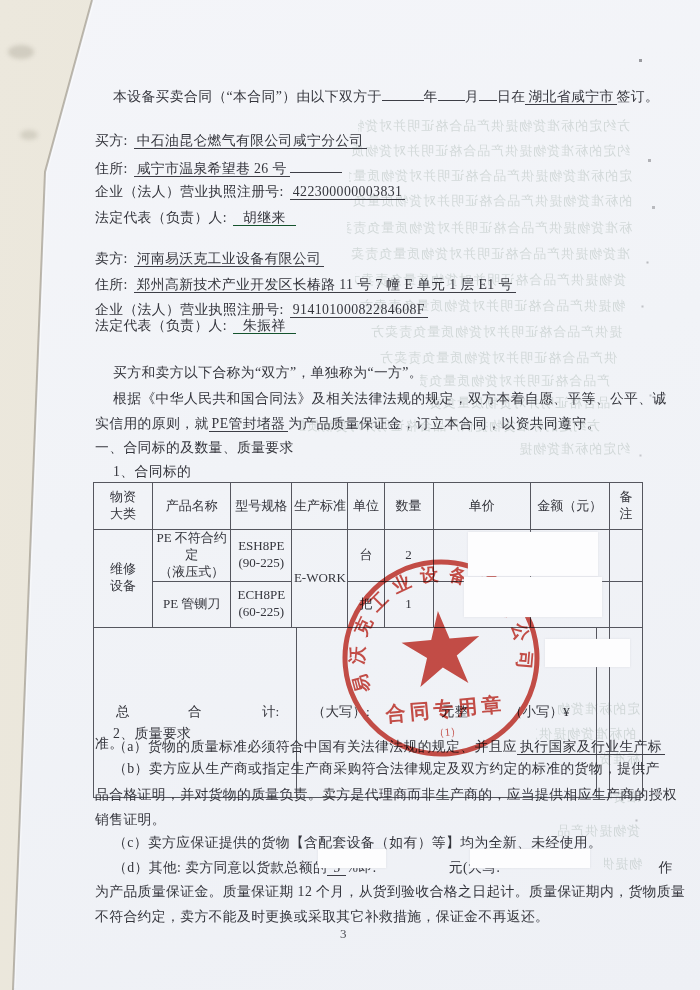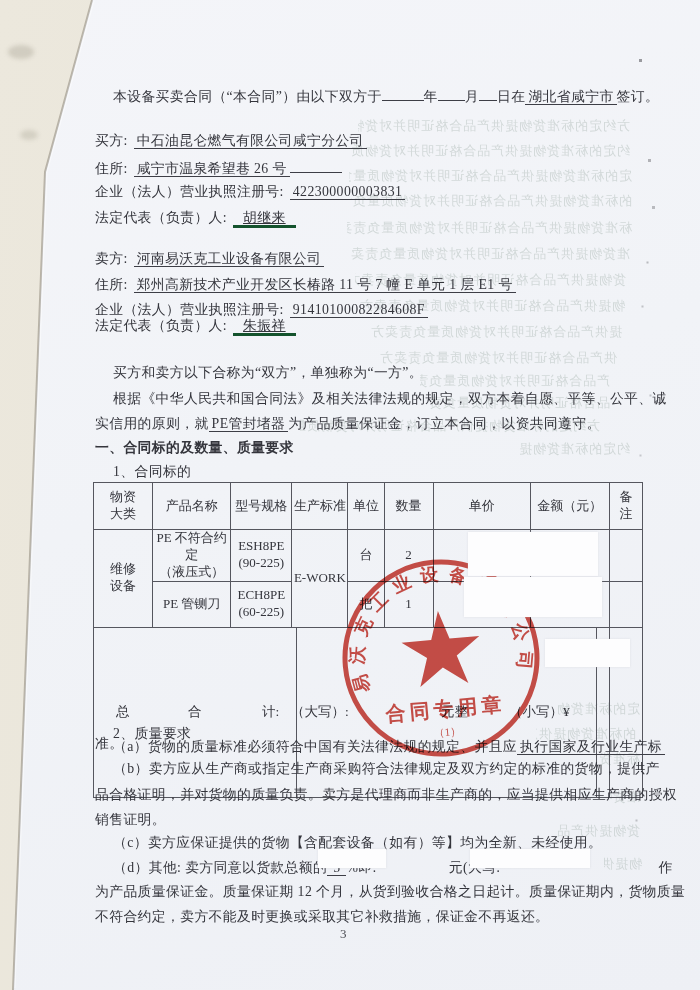--- a/index.html
+++ b/index.html
@@ -13,23 +13,23 @@
     background:linear-gradient(160deg,#f4f5f9 0%,#f1f3f7 45%,#eef0f5 100%);
     clip-path:polygon(92px 0px,700px 0px,700px 990px,13px 990px,45px 172px);
   }
   #edge-svg{position:absolute;inset:0;pointer-events:none;}
   .smudge{position:absolute;border-radius:50%;filter:blur(2px);}
   .line{
     position:absolute;left:95px;font-size:13.8px;color:#34353c;
     white-space:nowrap;letter-spacing:0.4px;line-height:20px;z-index:10;
   }
   .ind{left:113px;}
-  .bold{font-weight:bold;}
+  .bold{font-weight:normal;}
   .ul{border-bottom:1px solid #3d3e46;padding:0 3px;}
-  .ul-pad{border-bottom:3px solid #14532d;padding:0 10px;text-decoration:underline;}
+  .ul-pad{border-bottom:1px solid #14532d;padding:0 10px;}
   .blank{display:inline-block;border-bottom:1px solid #3d3e46;height:15px;vertical-align:baseline;}
   .gap{display:inline-block;height:15px;vertical-align:baseline;}
   .vlabel{padding-right:6px;}
   #contract-table{
     position:absolute;left:93px;top:482px;width:550px;z-index:10;
     border-collapse:collapse;table-layout:fixed;
   }
   #contract-table td{
     border:1px solid #55565e;text-align:center;vertical-align:middle;
     font-size:13px;color:#34353c;white-space:pre-line;line-height:1.3;
@@ -157,21 +157,21 @@
     <td>1</td>
     <td></td>
     <td></td>
     <td></td>
   </tr>
   <tr style="height:47px">
     <td colspan="9" id="total-cell">
       <span class="tspan" style="left:22px">总</span>
       <span class="tspan" style="left:94px">合</span>
       <span class="tspan" style="left:168px">计:</span>
-      <span class="tspan" style="left:197px">（大写）:</span>
+      <span class="tspan" style="left:218px">（大写）:</span>
       <span class="tspan" style="left:347px">元整</span>
       <span class="tspan" style="left:415px">（小写）¥</span>
       <div class="tdiv" style="left:202px"></div>
       <div class="tdiv" style="left:502px"></div>
       <div class="tdiv" style="left:515px"></div>
     </td>
   </tr>
 </tbody>
   </table>
 

